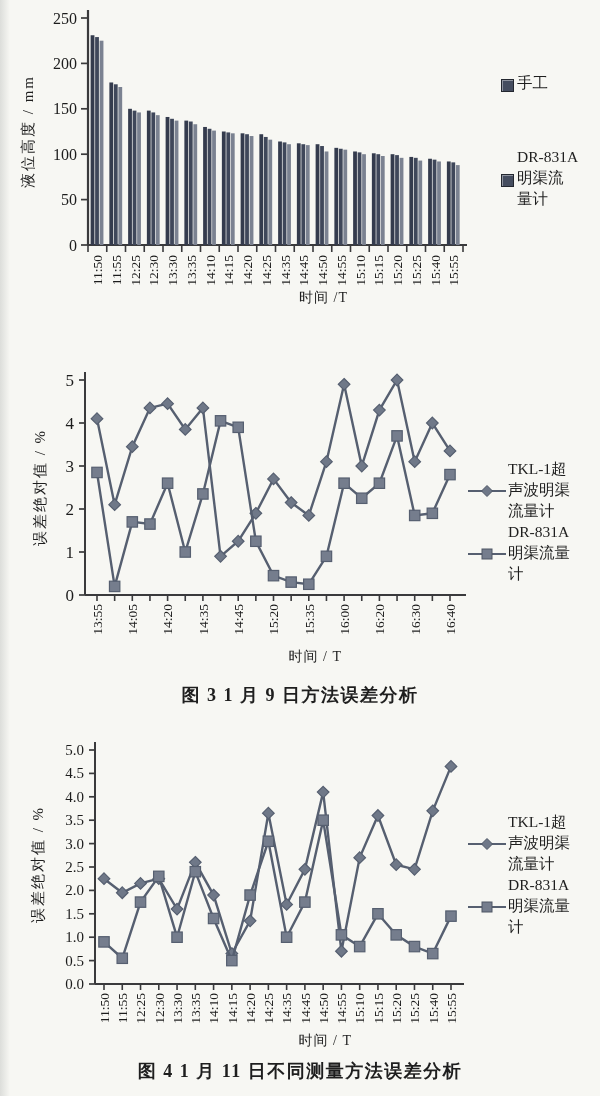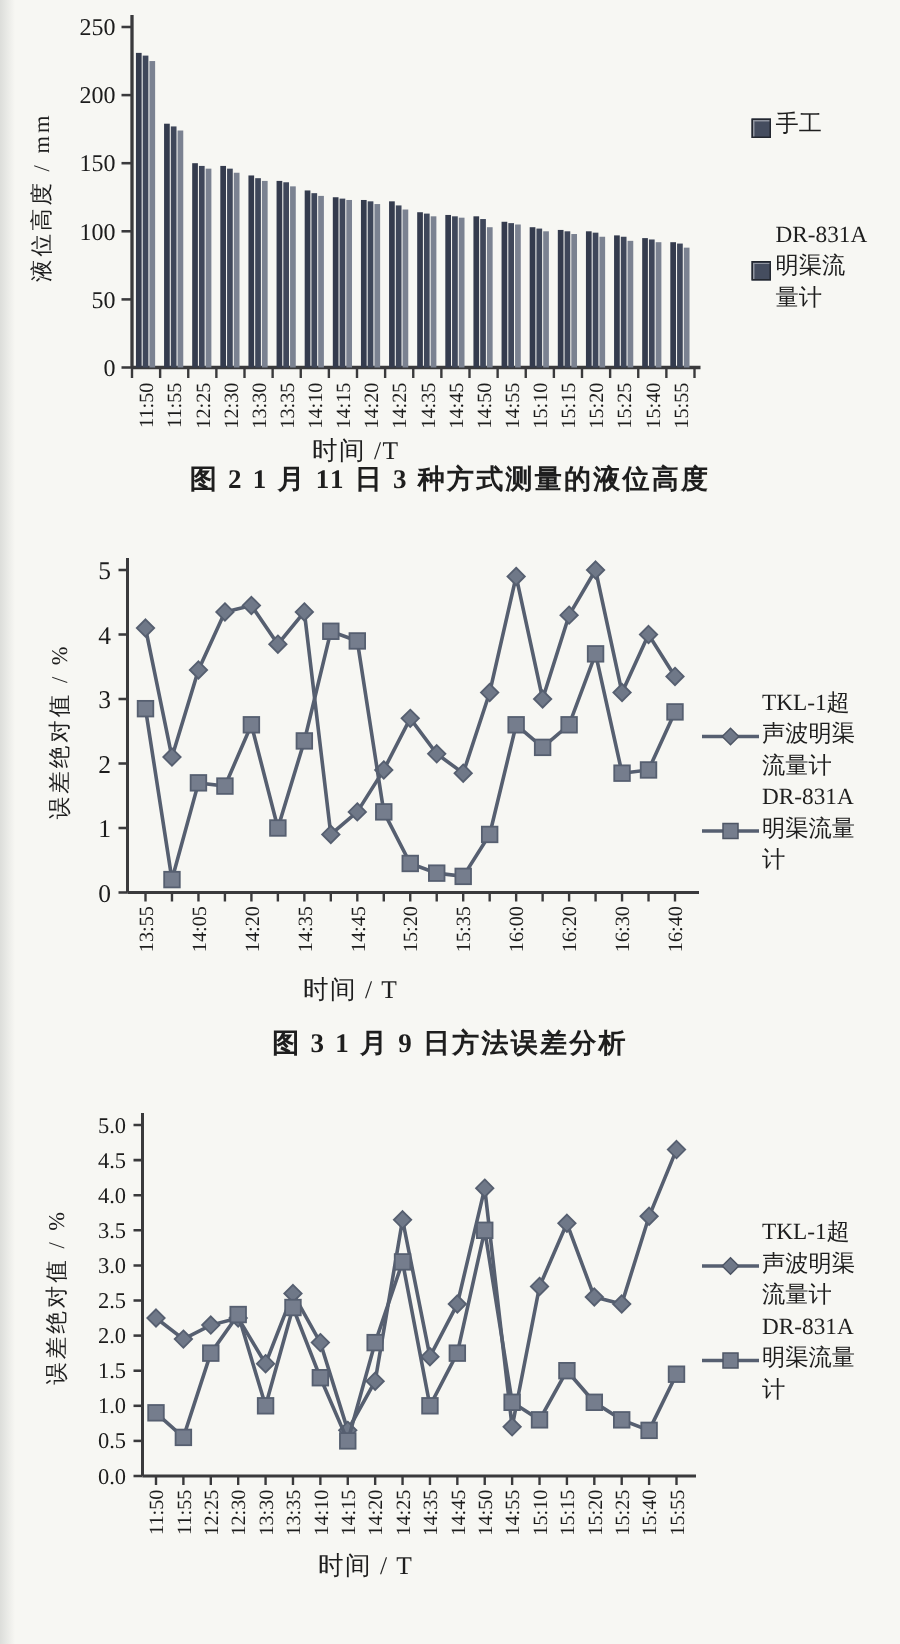--- a/index.html
+++ b/index.html
@@ -12,21 +12,21 @@
   #fig2{top:0;height:352px;}
   #fig3{top:352px;height:383px;}
   #fig4{top:735px;height:361px;}
   svg.plot{position:absolute;left:0;top:0;}
   svg text{font-family:"Liberation Serif","DejaVu Serif",serif;fill:#1c1c1c;}
   .ylabel{position:absolute;font-size:15px;letter-spacing:2px;transform:rotate(-90deg);
           width:200px;text-align:center;white-space:nowrap;}
   #fig2 .ylabel{left:-72px;top:122px;}
   #fig3 .ylabel{left:-60px;top:126px;}
   #fig4 .ylabel{left:-62px;top:120px;}
-  .xlabel{position:absolute;width:140px;text-align:left;font-size:17px;letter-spacing:1px;}
+  .xlabel{position:absolute;width:140px;text-align:right;font-size:14px;letter-spacing:1px;}
   #fig2 .xlabel{left:208px;top:289px;}
   #fig3 .xlabel{left:202px;top:296px;}
   #fig4 .xlabel{left:212px;top:297px;}
   .caption{position:absolute;width:100%;text-align:center;font-weight:bold;font-size:18px;letter-spacing:1.5px;}
   #fig2 .caption{top:307px;}
   #fig3 .caption{top:331px;}
   #fig4 .caption{top:324px;}
   .legend{position:absolute;font-size:15.5px;line-height:21px;}
   #fig2 .legend{left:501px;top:72px;}
   #fig3 .legend{left:468px;top:106px;}
@@ -186,21 +186,20 @@
         </div>
         <div class="legend-item">
           <span class="sq-swatch"></span>
           <div class="lg-lines">
             <div>DR-831A</div>
             <div>明渠流</div>
             <div>量计</div>
           </div>
         </div>
       </div>
-    <div class="caption">图 2  1 月 11 日 3 种方式测量的液位高度</div>
   </section>
 
   <section class="fig" id="fig3">
     <svg class="plot" viewBox="0 0 600 312" width="600" height="312">
         <g>
           <line x1="85" y1="20" x2="85" y2="243" stroke="#3a3a3c" stroke-width="2"></line>
           <line x1="85" y1="243" x2="466" y2="243" stroke="#3a3a3c" stroke-width="2"></line>
         </g>
         <g>
           <line x1="79" y1="243" x2="85" y2="243" stroke="#3a3a3c" stroke-width="1.7"></line>
@@ -470,15 +469,16 @@
             <line x1="0" y1="7" x2="38" y2="7" stroke="#565f70" stroke-width="2.2"></line>
             <rect x="14" y="2" width="10" height="10" fill="#757d8d" stroke="#4e5665" stroke-width="1"></rect>
           </svg>
           <div class="lg-lines">
             <div>DR-831A</div>
             <div>明渠流量</div>
             <div>计</div>
           </div>
         </div>
       </div>
+    <div class="caption">图 4  1 月 11 日不同测量方法误差分析</div>
   </section>
 
 </div>
 
 </body></html>

